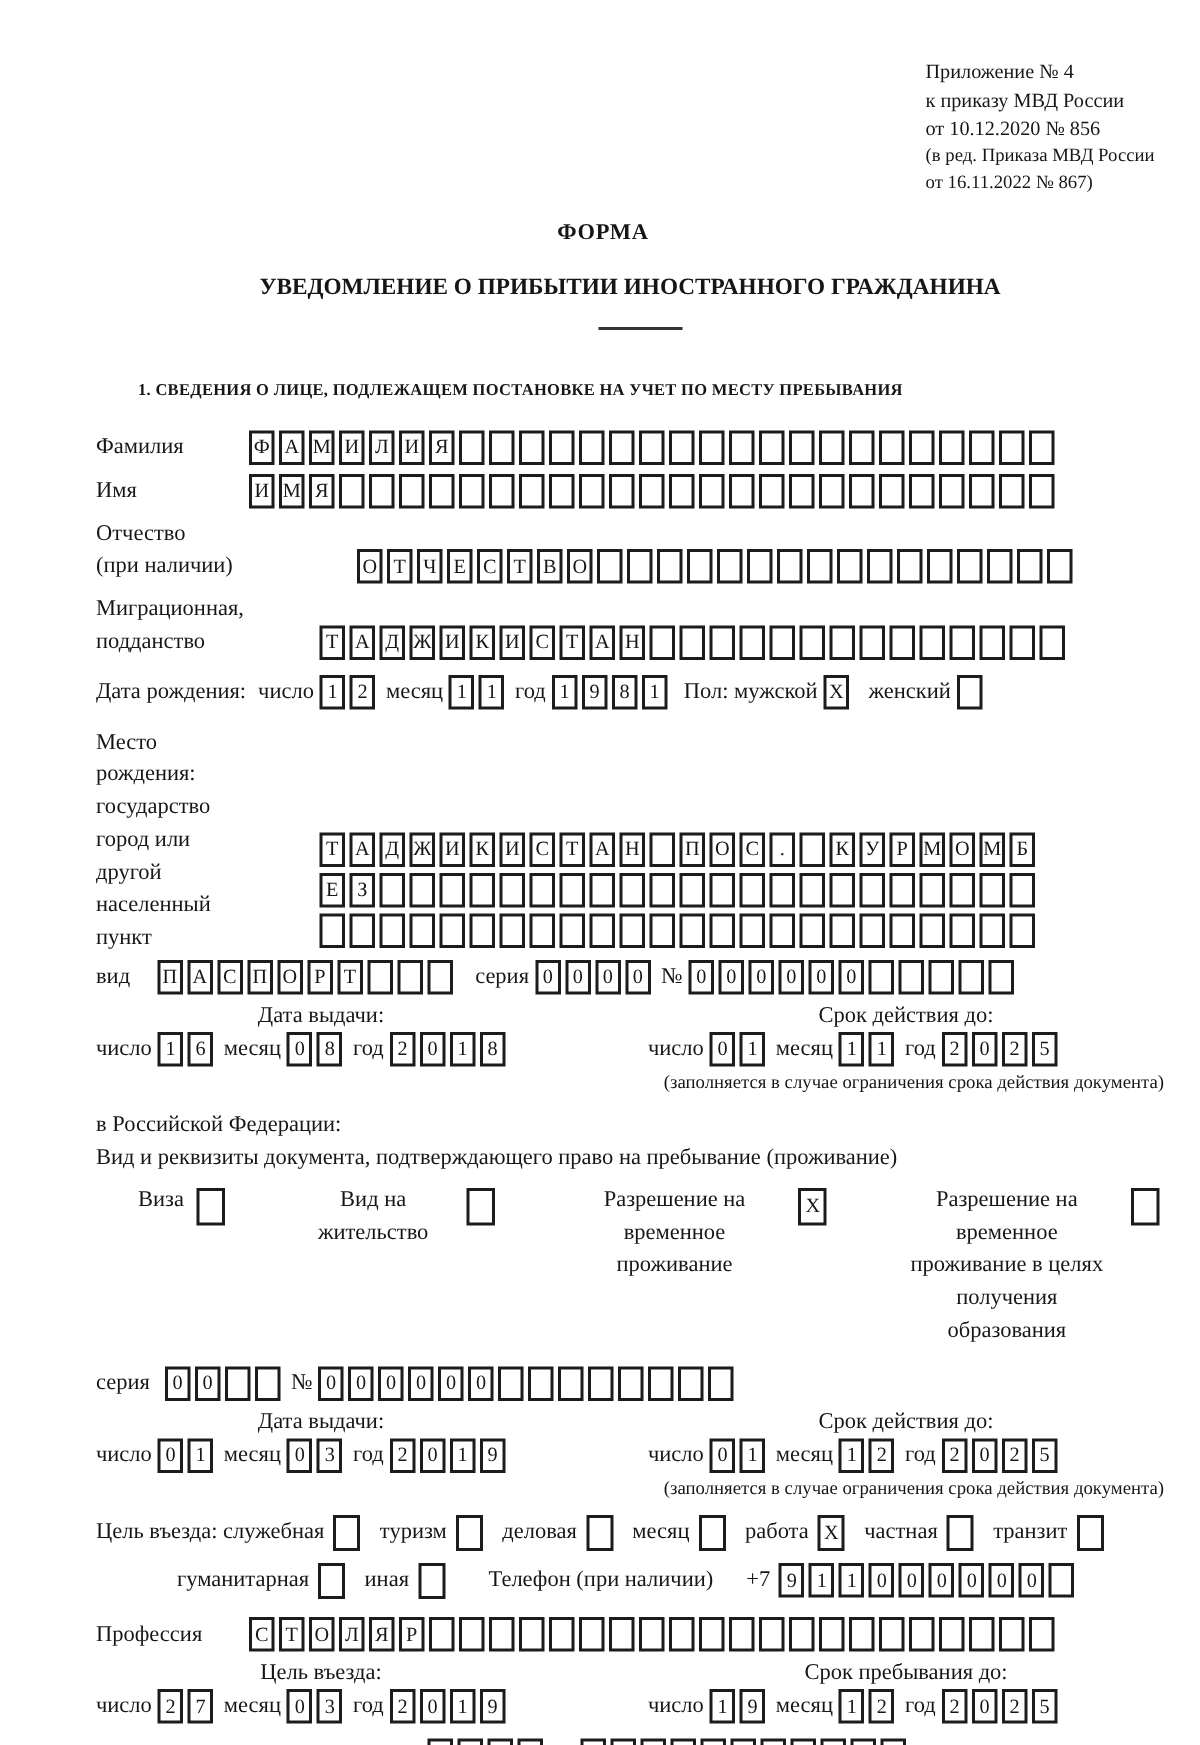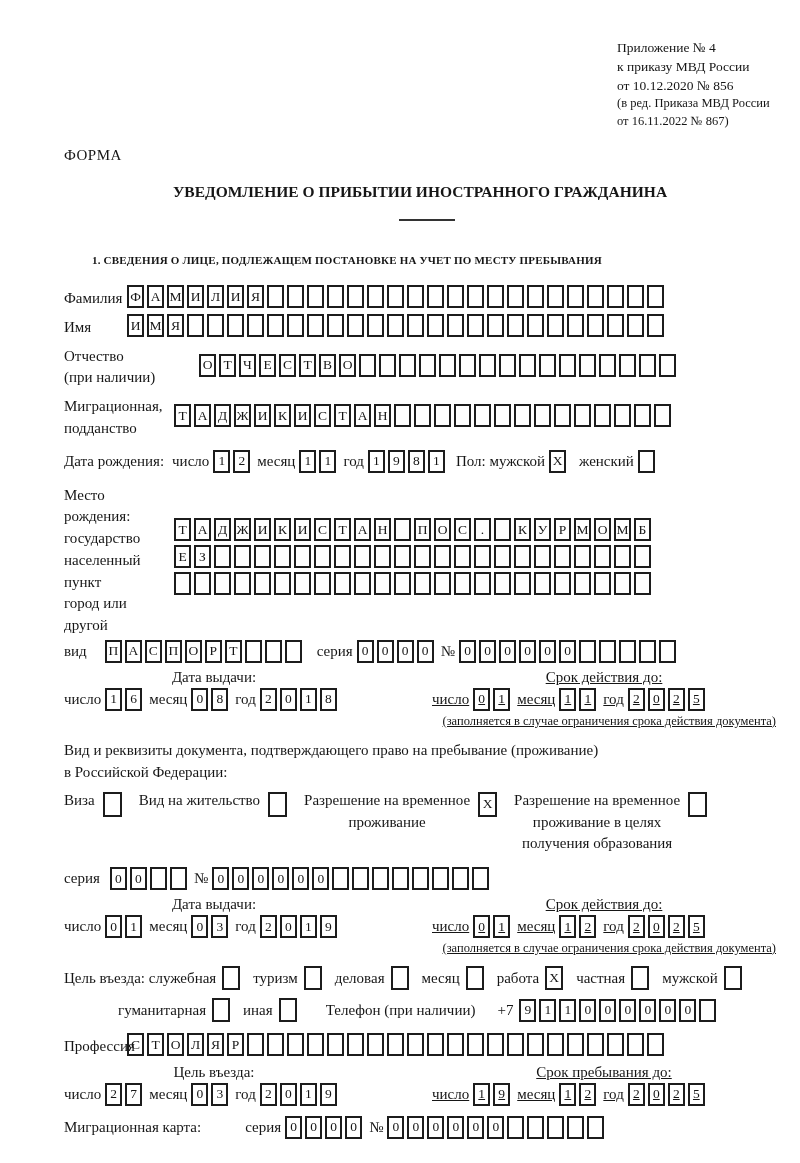--- a/index.html
+++ b/index.html
@@ -3,56 +3,56 @@
 <meta charset="utf-8">
 <style>
   * { margin:0; padding:0; box-sizing:border-box; }
   html,body { background:#fff; }
   body { font-family:"Liberation Serif","DejaVu Serif",serif; color:#161616; }
   .page { width:800px; min-height:1163px; padding:38px 24px 20px 64px; position:relative; }
 
   
   .hdr { margin-left:553px; width:190px; font-size:13.5px; line-height:1.42; }
   .hdr .small { font-size:12.5px; }
-  .forma { text-align:left; padding-right:36px; font-weight:normal; font-size:15px; margin-top:16px; letter-spacing:.5px; }
+  .forma { text-align:center; padding-right:36px; font-weight:bold; font-size:15px; margin-top:16px; letter-spacing:.5px; }
 
   .title { text-align:center; font-weight:bold; font-size:15.5px; line-height:1.55; margin-top:16px; }
   .uline { display:inline-block; width:56px; border-bottom:2px solid #333; height:14px; margin-left:14px; }
   .sect { font-weight:bold; font-size:11px; margin-top:26px; margin-bottom:18px; letter-spacing:.2px;margin-left:28px; }
 
   
-  .row { display:flex; align-items:center; margin-bottom:3px; }
+  .row { display:flex; align-items:flex-end; margin-bottom:3px;gap:39px; }
   .lbl { font-size:15px; padding-top:4px; flex-shrink:0; line-height:1.45; }
   .w63  { width:63px; }
   .w110 { width:110px; }
   .w135 { width:135px; }
   .cells { display:inline-flex; flex-wrap:nowrap; }
   .cell { display:inline-flex; width:17px; height:23px; border:2px solid #1c1c1c;
           margin-right:3px; align-items:center; justify-content:center;
           font-size:13.5px; font-family:"Liberation Serif",serif; flex-shrink:0; }
   .cellrows .cells { margin-bottom:4px; }
 
   
   .inl { display:flex; align-items:center; font-size:15px; }
   .inl .t { margin:0 4px; white-space:nowrap; }
   .inl .t:first-child { margin-left:0;text-align:right; }
 
   .dates { display:flex; margin-top:6px; }
   .dcol-l { width:368px; }
-  .dcol-r { flex:1;text-decoration:underline; }
+  .dcol-r { flex:1; }
   .dhead { font-size:15px; text-align:center; margin-bottom:2px; }
   .dcol-l .dhead { width:300px; }
   .dnote { font-size:12.5px; text-align:right; margin-top:3px; white-space:nowrap; }
 
   .docline { font-size:15px; margin-top:10px; line-height:1.5; }
   .docheading { text-align:center; font-weight:bold; font-size:14.5px; margin-top:4px; margin-bottom:4px; }
 
   .permits { display:flex; align-items:flex-start; margin-top:6px; font-size:15px; }
   .permits .p-item { display:flex; align-items:flex-start; margin-right:14px; }
-  .permits .p-txt { text-align:center; line-height:1.45; }
+  .permits .p-txt { text-align:center; line-height:1.45;margin-left:28px; }
   .permits .p-box { margin-left:8px; margin-top:2px; }
   .permits .p-box .cell { width:19px; height:25px; }
 
   .purpose { display:flex; align-items:center; font-size:15px; margin-top:10px; flex-wrap:nowrap; }
   .purpose .t { margin-right:6px; white-space:nowrap;text-align:right; }
   .purpose .cb { margin-right:10px; }
   .purpose .cb .cell { width:18px; height:24px; }
 </style>
 </head>
 <body>
@@ -236,22 +236,22 @@
     <span class="t" style="margin-left:10px">женский</span>
     <span class="cells">
         <span class="cell"></span>
       </span>
   </div>
 
   <div class="row cellrows">
     <div class="lbl w110">
       <div>Место рождения:</div>
       <div>государство</div>
+      <div>город или другой</div>
       <div>населенный пункт</div>
-      <div>город или другой</div>
     </div>
     <div>
       <div class="cells">
           <span class="cell">Т</span>
           <span class="cell">А</span>
           <span class="cell">Д</span>
           <span class="cell">Ж</span>
           <span class="cell">И</span>
           <span class="cell">К</span>
           <span class="cell">И</span>
@@ -407,22 +407,22 @@
             <span class="cell">0</span>
             <span class="cell">2</span>
             <span class="cell">5</span>
           </span>
       </div>
       <div class="dnote">(заполняется в случае ограничения срока действия документа)</div>
     </div>
   </div>
 
   <div class="docline">
+    <div>в Российской Федерации:</div>
     <div>Вид и реквизиты документа, подтверждающего право на пребывание (проживание)</div>
-    <div>в Российской Федерации:</div>
   </div>
 
   <div class="permits">
     <div class="p-item">
       <span class="p-txt">Виза</span>
       <span class="cells p-box">
           <span class="cell"></span>
         </span>
     </div>
     <div class="p-item">
@@ -545,21 +545,21 @@
         <span class="cell"></span>
       </span>
     <span class="t">работа</span>
     <span class="cells cb">
         <span class="cell">X</span>
       </span>
     <span class="t">частная</span>
     <span class="cells cb">
         <span class="cell"></span>
       </span>
-    <span class="t">мужской</span>
+    <span class="t">транзит</span>
     <span class="cells cb">
         <span class="cell"></span>
       </span>
   </div>
   <div class="purpose" style="margin-top:8px">
     <span class="t" style="margin-left:54px">гуманитарная</span>
     <span class="cells cb">
         <span class="cell"></span>
       </span>
     <span class="t">иная</span>

